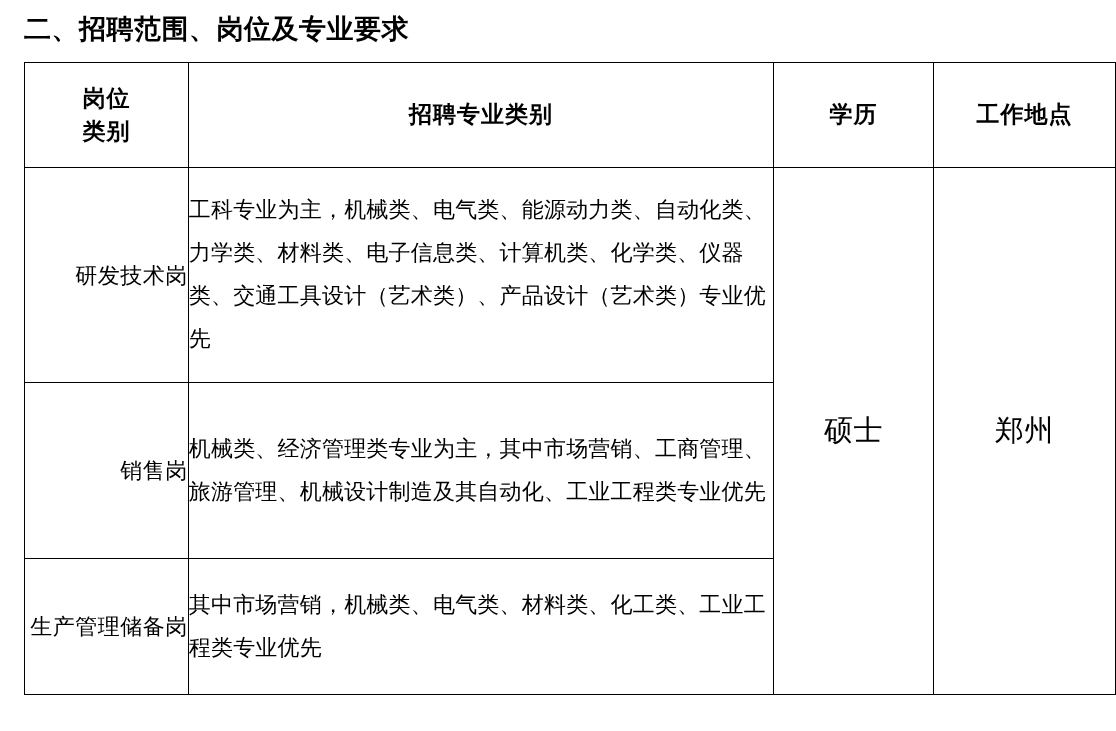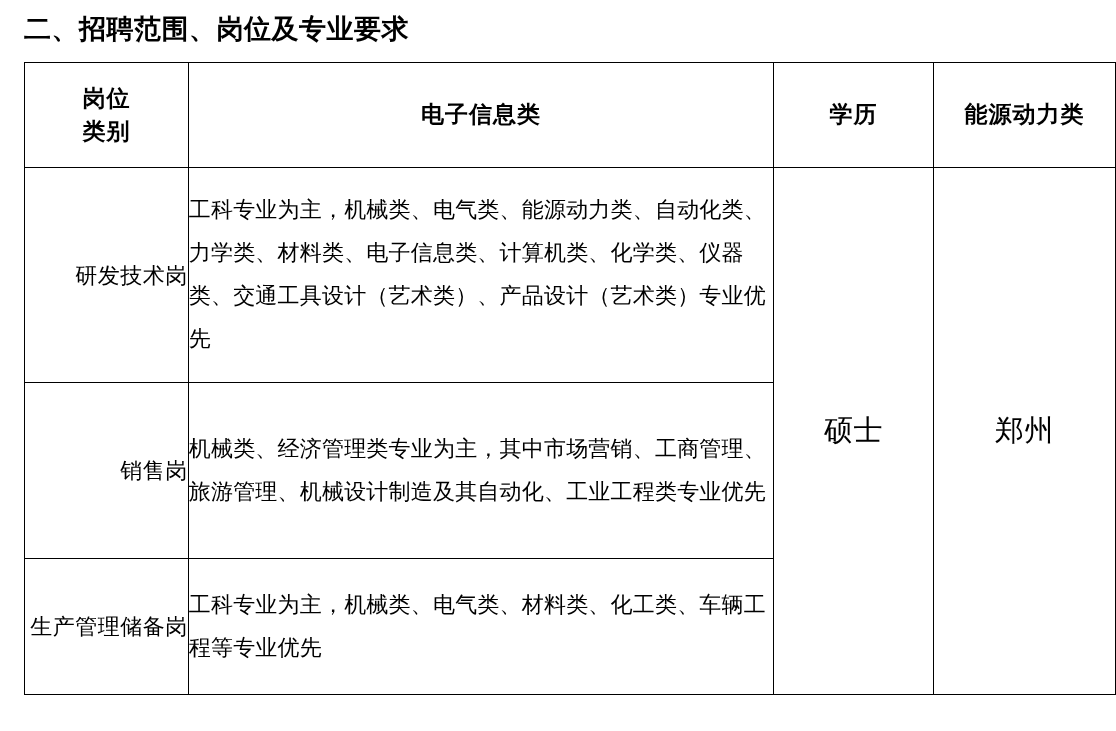--- a/index.html
+++ b/index.html
@@ -95,36 +95,36 @@
       <col class="col-major">
       <col class="col-edu">
       <col class="col-loc">
     </colgroup>
     <thead>
       <tr>
         <th class="head-cell">
           <span class="head-line">岗位</span>
           <span class="head-line">类别</span>
         </th>
-        <th class="head-cell">电子信息类</th>
+        <th class="head-cell">招聘专业类别</th>
         <th class="head-cell">学历</th>
-        <th class="head-cell">能源动力类</th>
+        <th class="head-cell">工作地点</th>
       </tr>
     </thead>
     <tbody>
       <tr class="row-tall">
         <td class="cat-cell">研发技术岗</td>
         <td class="major-cell">工科专业为主，机械类、电气类、能源动力类、自动化类、力学类、材料类、电子信息类、计算机类、化学类、仪器类、交通工具设计（艺术类）、产品设计（艺术类）专业优先</td>
         <td class="edu-cell" rowspan="3">硕士</td>
         <td class="loc-cell" rowspan="3">郑州</td>
       </tr>
       <tr class="row-mid">
         <td class="cat-cell">销售岗</td>
         <td class="major-cell">机械类、经济管理类专业为主，其中市场营销、工商管理、旅游管理、机械设计制造及其自动化、工业工程类专业优先</td>
       </tr>
       <tr class="row-short">
         <td class="cat-cell">生产管理储备岗</td>
-        <td class="major-cell">工科专业为主，机械类、电气类、材料类、化工类、车辆工程等专业优先</td>
+        <td class="major-cell">其中市场营销，机械类、电气类、材料类、化工类、工业工程类专业优先</td>
       </tr>
     </tbody>
   </table>
 
 </div>
 
 </body></html>

